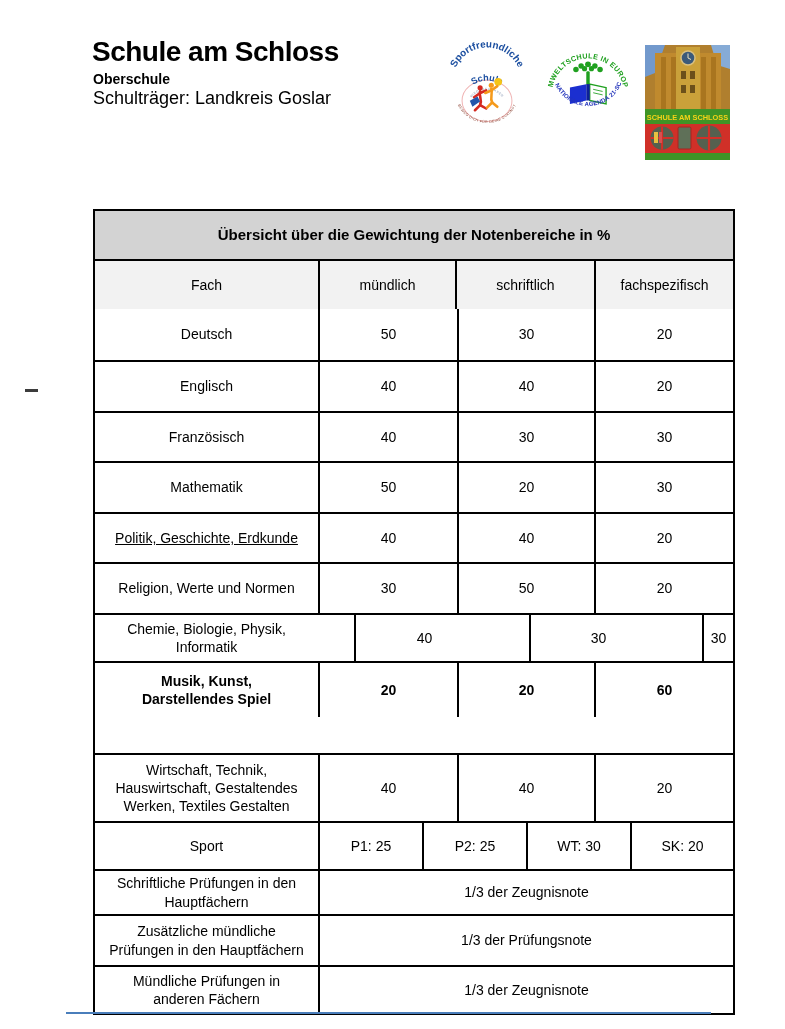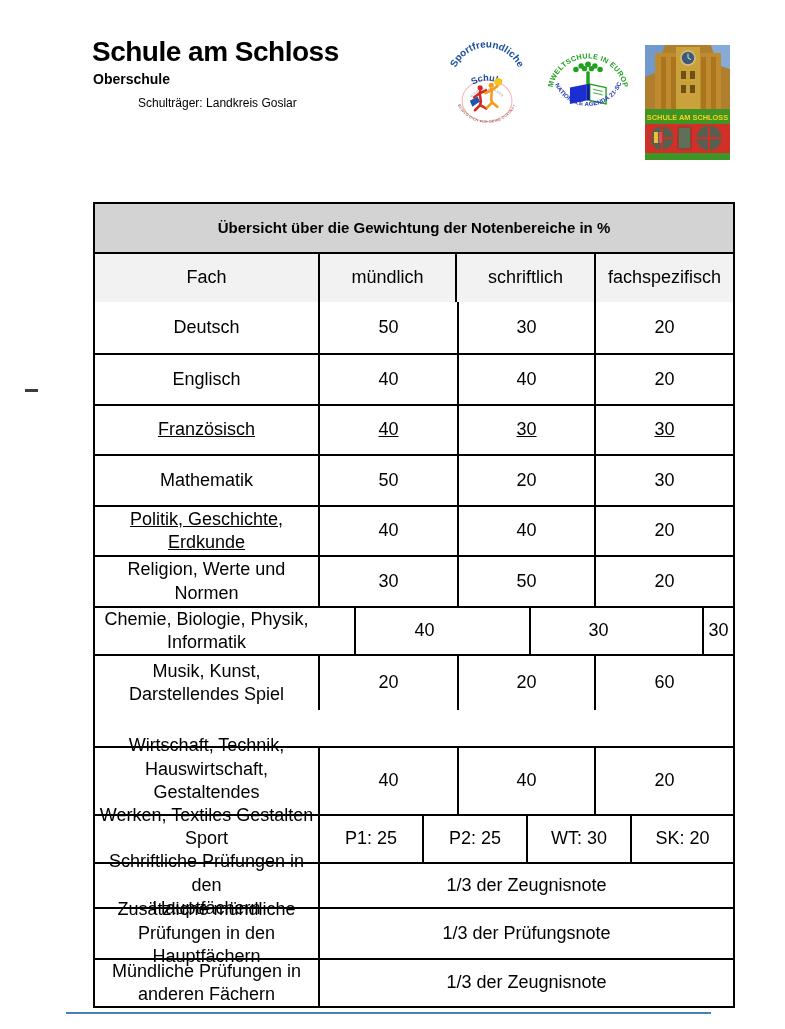--- a/index.html
+++ b/index.html
@@ -2,40 +2,40 @@
 <html><head>
 <meta charset="utf-8">
 <style>
   html,body{margin:0;padding:0;background:#fff;}
   body{width:785px;height:1029px;position:relative;font-family:"Liberation Sans",sans-serif;color:#000;overflow:hidden;}
   .page{position:absolute;inset:0;background:#fff;}
 
   
   .school-name{position:absolute;left:92px;top:36px;font-size:28px;font-weight:bold;letter-spacing:-0.5px;margin:0;}
   .school-type{position:absolute;left:93px;top:71px;font-size:14px;font-weight:bold;}
-  .school-authority{position:absolute;left:93px;top:96px;font-size:12px;margin-left:45px;}
+  .school-authority{position:absolute;left:93px;top:88px;font-size:18px;}
 
   
   .logo{position:absolute;}
   .logo-sport{left:444px;top:38px;}
   .logo-umwelt{left:545px;top:40px;}
   .logo-photo{left:645px;top:45px;}
 
   
   .fold-mark{position:absolute;left:25px;top:389px;width:13px;height:3px;background:#3c3c3c;}
 
   
   .footer-line{position:absolute;left:66px;top:1012px;width:645px;height:2px;background:#4a7ebb;}
 
   
-  .wtable{position:absolute;left:93px;top:202px;width:642px;border:2px solid #000;box-sizing:border-box;background:#fff;}
+  .wtable{position:absolute;left:93px;top:209px;width:642px;border:2px solid #000;box-sizing:border-box;background:#fff;}
   .trow{display:flex;box-sizing:border-box;border-top:2px solid #000;}
   .trow:first-child{border-top:none;}
   .c{display:flex;align-items:center;justify-content:center;text-align:center;
-     box-sizing:border-box;border-left:2px solid #000;font-size:18px;line-height:1.3;
+     box-sizing:border-box;border-left:2px solid #000;font-size:14px;line-height:1.3;
      white-space:pre-line;padding:2px 4px;}
   .c:first-child{border-left:none;}
   .title-row{height:48px;background:#d3d3d3;}
   .title-row .c{font-weight:bold;font-size:15px;}
   .head-row{height:50px;}
   .head-row .c{background:#f2f2f2;}
 </style>
 </head>
 <body>
 
@@ -168,21 +168,21 @@
           <div class="c" style="flex: 0 0 139px;">50</div>
           <div class="c" style="flex: 0 0 137px;">30</div>
           <div class="c" style="flex: 1 1 0%;">20</div>
         </div>
         <div class="trow" style="height: 51px;">
           <div class="c" style="flex: 0 0 223px;">Englisch</div>
           <div class="c" style="flex: 0 0 139px;">40</div>
           <div class="c" style="flex: 0 0 137px;">40</div>
           <div class="c" style="flex: 1 1 0%;">20</div>
         </div>
-        <div class="trow" style="height: 50px; text-decoration: underline;">
+        <div class="trow" style="height: 50px;">
           <div class="c" style="flex: 0 0 223px;">Französisch</div>
           <div class="c" style="flex: 0 0 139px;">40</div>
           <div class="c" style="flex: 0 0 137px;">30</div>
           <div class="c" style="flex: 1 1 0%;">30</div>
         </div>
         <div class="trow" style="height: 51px;">
           <div class="c" style="flex: 0 0 223px;">Mathematik</div>
           <div class="c" style="flex: 0 0 139px;">50</div>
           <div class="c" style="flex: 0 0 137px;">20</div>
           <div class="c" style="flex: 1 1 0%;">30</div>
@@ -199,21 +199,21 @@
           <div class="c" style="flex: 0 0 137px;">50</div>
           <div class="c" style="flex: 1 1 0%;">20</div>
         </div>
         <div class="trow" style="height: 48px; gap: 36px;">
           <div class="c" style="flex: 0 0 223px;">Chemie, Biologie, Physik,
 Informatik</div>
           <div class="c" style="flex: 0 0 139px;">40</div>
           <div class="c" style="flex: 0 0 137px;">30</div>
           <div class="c" style="flex: 1 1 0%;">30</div>
         </div>
-        <div class="trow" style="height: 56px;">
+        <div class="trow" style="height: 56px; font-weight: bold;">
           <div class="c" style="flex: 0 0 223px;">Musik, Kunst,
 Darstellendes Spiel</div>
           <div class="c" style="flex: 0 0 139px;">20</div>
           <div class="c" style="flex: 0 0 137px;">20</div>
           <div class="c" style="flex: 1 1 0%;">60</div>
         </div>
         <div class="trow" style="height: 68px; margin-top: 36px;">
           <div class="c" style="flex: 0 0 223px;">Wirtschaft, Technik,
 Hauswirtschaft, Gestaltendes
 Werken, Textiles Gestalten</div>

